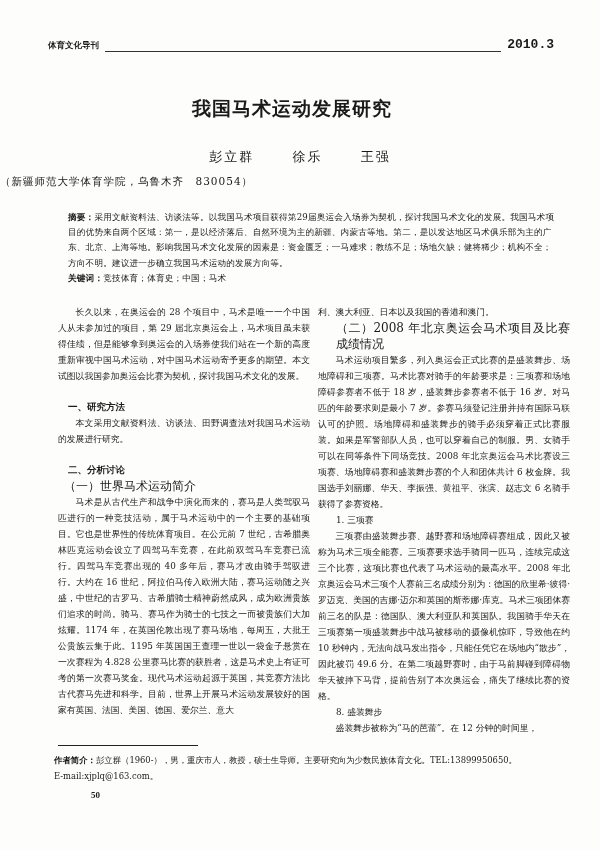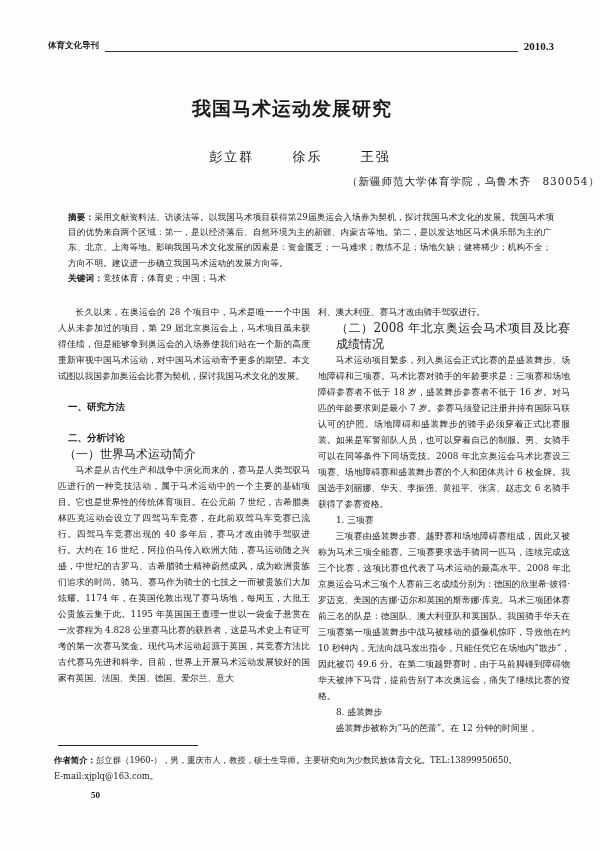--- a/index.html
+++ b/index.html
@@ -6,32 +6,32 @@
   body {
     width: 600px; height: 850px; position: relative; overflow: hidden;
     font-family: "DejaVu Serif", "Liberation Serif", serif;
     color: #1a1a1a;
   }
   .running-head {
     position: absolute; top: 38px; left: 48px; right: 46px; height: 14px;
     display: flex; align-items: flex-end; font-size: 8.5px; font-weight: bold;
   }
   .running-head .rule { flex: 1; height: 1px; background: #333; margin: 0 6px; }
-  .running-head .issue { font-weight: bold; font-family: Liberation Serif, serif; font-size: 11px; }
+  .running-head .issue { font-weight: bold; font-family: Liberation Mono, monospace; font-size: 13px; }
   .title {
     position: absolute; top: 96px; left: 0; width: 584px; text-align: center;
     font-family: "DejaVu Sans", sans-serif; font-weight: bold; font-size: 19px; letter-spacing: 1px;
   }
   .authors {
     position: absolute; top: 148px; left: 0; width: 600px; text-align: center;
     font-size: 13px; letter-spacing: 2px;
   }
   .authors span { margin: 0 16px; }
   .affiliation {
-    position: absolute; top: 175px; left: 0; width: 600px; text-align: right;
+    position: absolute; top: 175px; left: 0; width: 600px; text-align: left;
     font-size: 10.5px; letter-spacing: 1px;
   }
   .abstract-block {
     position: absolute; top: 210px; left: 68px; width: 490px;
     font-size: 8.6px; line-height: 15.2px; letter-spacing: 0.2px;
   }
   .abstract-block b { font-family: "DejaVu Sans", sans-serif; font-weight: bold; }
   .col {
     position: absolute; top: 304px; width: 252px;
     font-size: 8.8px; line-height: 16px; text-align: justify;
@@ -88,27 +88,28 @@
     <b>摘要：</b><span>采用文献资料法、访谈法等。以我国马术项目获得第29届奥运会入场券为契机，探讨我国马术文化的发展。我国马术项目的优势来自两个区域：第一，是以经济落后、自然环境为主的新疆、内蒙古等地。第二，是以发达地区马术俱乐部为主的广东、北京、上海等地。影响我国马术文化发展的因素是：资金匮乏；一马难求；教练不足；场地欠缺；健将稀少；机构不全；方向不明。建议进一步确立我国马术运动的发展方向等。</span>
   </div>
   <div>
     <b>关键词：</b><span>竞技体育；体育史；中国；马术</span>
   </div>
 </div>
 
 <div class="col left">
   <p>长久以来，在奥运会的 28 个项目中，马术是唯一一个中国人从未参加过的项目，第 29 届北京奥运会上，马术项目虽未获得佳绩，但是能够拿到奥运会的入场券使我们站在一个新的高度重新审视中国马术运动，对中国马术运动寄予更多的期望。本文试图以我国参加奥运会比赛为契机，探讨我国马术文化的发展。</p>
   <h2>一、研究方法</h2>
+  <p>本文采用文献资料法、访谈法、田野调查法对我国马术运动的发展进行研究。</p>
   <h2>二、分析讨论</h2>
   <h3>（一）世界马术运动简介</h3>
   <p>马术是从古代生产和战争中演化而来的，赛马是人类驾驭马匹进行的一种竞技活动，属于马术运动中的一个主要的基础项目。它也是世界性的传统体育项目。在公元前 7 世纪，古希腊奥林匹克运动会设立了四驾马车竞赛，在此前双驾马车竞赛已流行。四驾马车竞赛出现的 40 多年后，赛马才改由骑手驾驭进行。大约在 16 世纪，阿拉伯马传入欧洲大陆，赛马运动随之兴盛，中世纪的古罗马、古希腊骑士精神蔚然成风，成为欧洲贵族们追求的时尚。骑马、赛马作为骑士的七技之一而被贵族们大加炫耀。1174 年，在英国伦敦出现了赛马场地，每周五，大批王公贵族云集于此。1195 年英国国王查理一世以一袋金子悬赏在一次赛程为 4.828 公里赛马比赛的获胜者，这是马术史上有证可考的第一次赛马奖金。现代马术运动起源于英国，其竞赛方法比古代赛马先进和科学。目前，世界上开展马术运动发展较好的国家有英国、法国、美国、德国、爱尔兰、意大</p>
 </div>
 
 <div class="col right">
-  <p class="noindent">利、澳大利亚、赛马才改由骑手驾驭进行。</p>
+  <p class="noindent">利、澳大利亚、日本以及我国的香港和澳门。</p>
   <h3 style="padding-left:18px">（二）2008 年北京奥运会马术项目及比赛成绩情况</h3>
   <p>马术运动项目繁多，列入奥运会正式比赛的是盛装舞步、场地障碍和三项赛。马术比赛对骑手的年龄要求是：三项赛和场地障碍参赛者不低于 18 岁，盛装舞步参赛者不低于 16 岁。对马匹的年龄要求则是最小 7 岁。参赛马须登记注册并持有国际马联认可的护照。场地障碍和盛装舞步的骑手必须穿着正式比赛服装。如果是军警部队人员，也可以穿着自己的制服。男、女骑手可以在同等条件下同场竞技。2008 年北京奥运会马术比赛设三项赛、场地障碍赛和盛装舞步赛的个人和团体共计 6 枚金牌。我国选手刘丽娜、华天、李振强、黄祖平、张滨、赵志文 6 名骑手获得了参赛资格。</p>
   <h4>1. 三项赛</h4>
   <p>三项赛由盛装舞步赛、越野赛和场地障碍赛组成，因此又被称为马术三项全能赛。三项赛要求选手骑同一匹马，连续完成这三个比赛，这项比赛也代表了马术运动的最高水平。2008 年北京奥运会马术三项个人赛前三名成绩分别为：德国的欣里希·彼得·罗迈克、美国的吉娜·迈尔和英国的斯蒂娜·库克。马术三项团体赛前三名的队是：德国队、澳大利亚队和英国队。我国骑手华天在三项赛第一项盛装舞步中战马被移动的摄像机惊吓，导致他在约 10 秒钟内，无法向战马发出指令，只能任凭它在场地内“散步”，因此被罚 49.6 分。在第二项越野赛时，由于马前脚碰到障碍物华天被摔下马背，提前告别了本次奥运会，痛失了继续比赛的资格。</p>
   <h4>8. 盛装舞步</h4>
   <p>盛装舞步被称为“马的芭蕾”。在 12 分钟的时间里，</p>
 </div>
 
 <div class="footnote-rule"></div>
 <div class="footnote">

